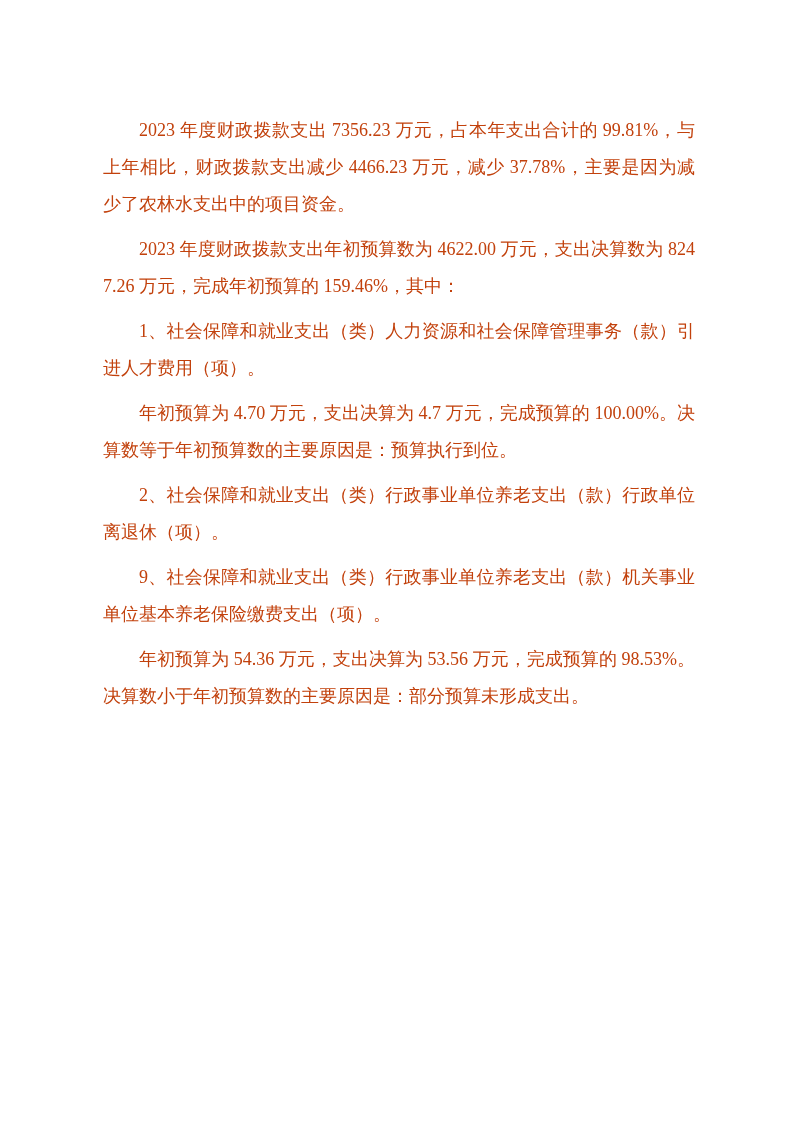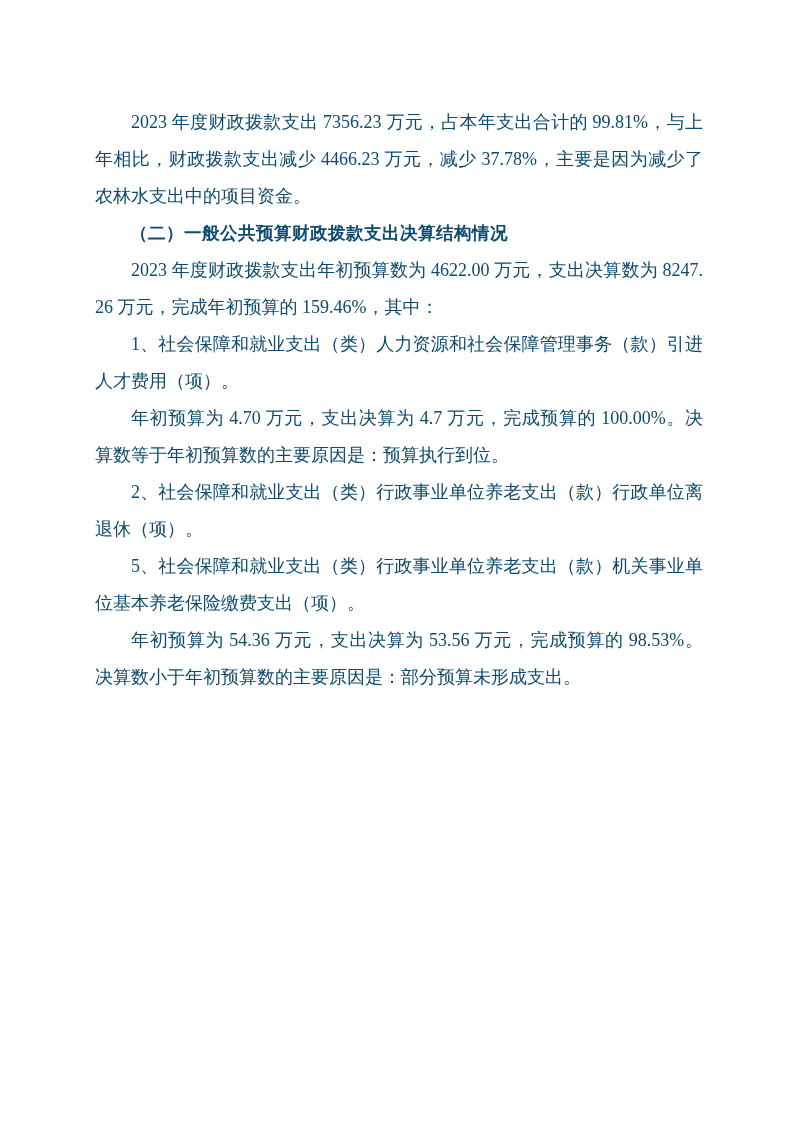--- a/index.html
+++ b/index.html
@@ -14,45 +14,44 @@
     margin: 0 auto;
     background: #ffffff;
     overflow: hidden;
     box-sizing: border-box;
     padding: 104px 90px 0 95px;
   }
   .content {
     width: 100%;
   }
   p.para {
-    margin: 0;
+    margin: 8px;
     padding: 0;
     font-size: 18px;
     line-height: 37px;
-    color: #0c4a6e;
+    color: #c2410c;
     text-indent: 2em;
     text-align: justify;
     text-justify: inter-ideograph;
     font-family: "Liberation Serif", "DejaVu Serif", serif;
     word-break: break-all;
   }
   p.para.heading {
     font-weight: bold;
     font-family: "DejaVu Sans", "Liberation Sans", sans-serif;
     font-size: 17.5px;
     letter-spacing: 0.5px;
   }
 </style>
 </head>
 <body>
 
 <div class="page">
   <div class="content" id="doc-content">
       <p class="para">2023 年度财政拨款支出 7356.23 万元，占本年支出合计的 99.81%，与上年相比，财政拨款支出减少 4466.23 万元，减少 37.78%，主要是因为减少了农林水支出中的项目资金。</p>
-      <p class="para heading">（二）一般公共预算财政拨款支出决算结构情况</p>
       <p class="para">2023 年度财政拨款支出年初预算数为 4622.00 万元，支出决算数为 8247.26 万元，完成年初预算的 159.46%，其中：</p>
       <p class="para">1、社会保障和就业支出（类）人力资源和社会保障管理事务（款）引进人才费用（项）。</p>
       <p class="para">年初预算为 4.70 万元，支出决算为 4.7 万元，完成预算的 100.00%。决算数等于年初预算数的主要原因是：预算执行到位。</p>
       <p class="para">2、社会保障和就业支出（类）行政事业单位养老支出（款）行政单位离退休（项）。</p>
-      <p class="para">5、社会保障和就业支出（类）行政事业单位养老支出（款）机关事业单位基本养老保险缴费支出（项）。</p>
+      <p class="para">9、社会保障和就业支出（类）行政事业单位养老支出（款）机关事业单位基本养老保险缴费支出（项）。</p>
       <p class="para">年初预算为 54.36 万元，支出决算为 53.56 万元，完成预算的 98.53%。决算数小于年初预算数的主要原因是：部分预算未形成支出。</p>
     </div>
 </div>
 
 </body></html>

